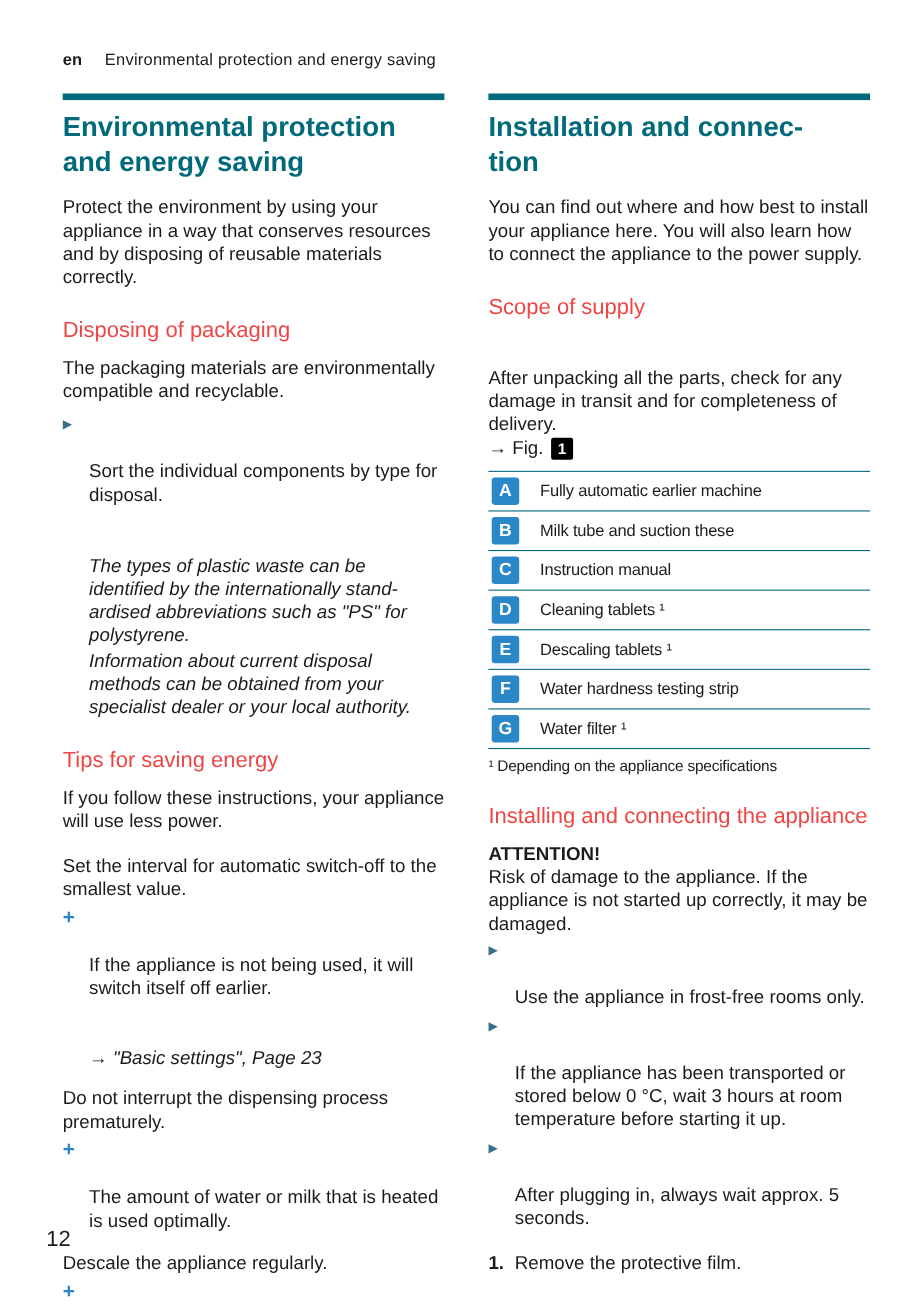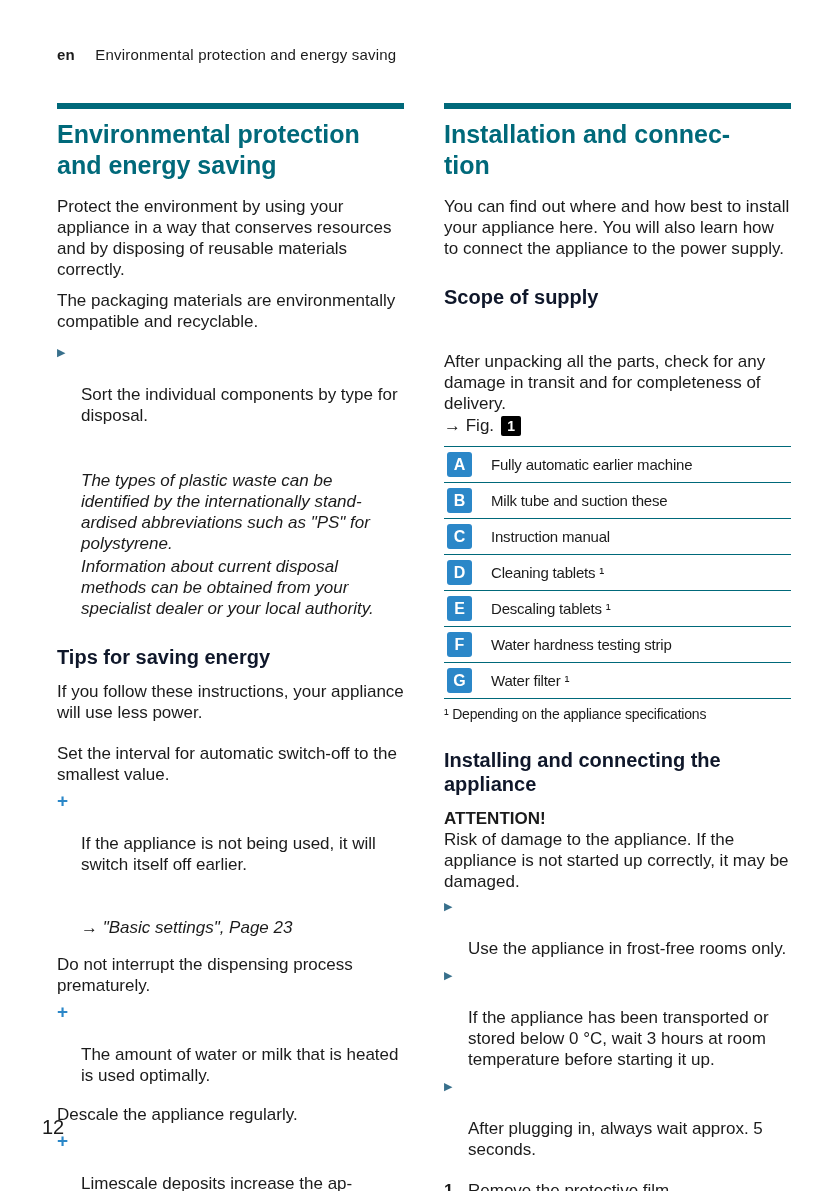--- a/index.html
+++ b/index.html
@@ -7,35 +7,35 @@
   body {
     width: 839px; height: 1191px;
     font-family: "Liberation Sans", sans-serif;
     color: #1b1b1b;
     position: relative;
     overflow: hidden;
   }
   .page { width: 839px; height: 1191px; padding: 46px 48px 0 57px; position: relative; }
 
   
-  .runhead { font-size: 15px; letter-spacing: 0.2px; margin-bottom: 40px; }
+  .runhead { font-size: 15px; letter-spacing: 0.2px; margin-bottom: 22px; }
   .runhead .lang { font-weight: bold; margin-right: 16px; }
 
   
   .columns { display: flex; gap: 40px; }
   .col { width: 347px; }
 
   .rule { height: 6px; background: #00697a; margin-bottom: 10px; }
 
   h1 {
     color: #00697a; font-size: 25px; line-height: 1.22; font-weight: bold;
     margin: 0 0 16px; max-width: 322px;
   }
   h2 {
-    color: #0f172a; font-size: 20px; line-height: 1.2; font-weight: bold;
+    color: #ef4444; font-size: 20px; line-height: 1.2; font-weight: normal;
     margin: 26px 0 12px;
   }
 
   p, .ptext { font-size: 17px; line-height: 21px; }
   p { margin: 0 0 10px; }
   p.tight { margin-bottom: 2px; margin-top: 42px; }
   p.gap { margin-bottom: 20px; }
   p.pre-item { margin-bottom: 6px; }
 
   
@@ -98,20 +98,21 @@
   </div>
 
   <div class="columns">
 
     <section class="col">
       <div class="rule"></div>
       <h1>Environmental protection and energy saving</h1>
 
       <p>Protect the environment by using your appliance in a way that conserves re­sources and by disposing of reusable materials correctly.</p>
 
+      <h2>Disposing of packaging</h2>
       <p>The packaging materials are environ­mentally compatible and recyclable.</p>
 
       <div class="bullet">
         <span class="tri">▶</span>
         <div class="content">
           <p class="tight">Sort the individual components by type for disposal.</p>
         </div>
       </div>
       <p class="indent tight">The types of plastic waste can be identified by the internationally stand­ardised abbreviations such as "PS" for polystyrene.</p>
       <p class="indent">Information about current disposal methods can be obtained from your specialist dealer or your local author­ity.</p>

